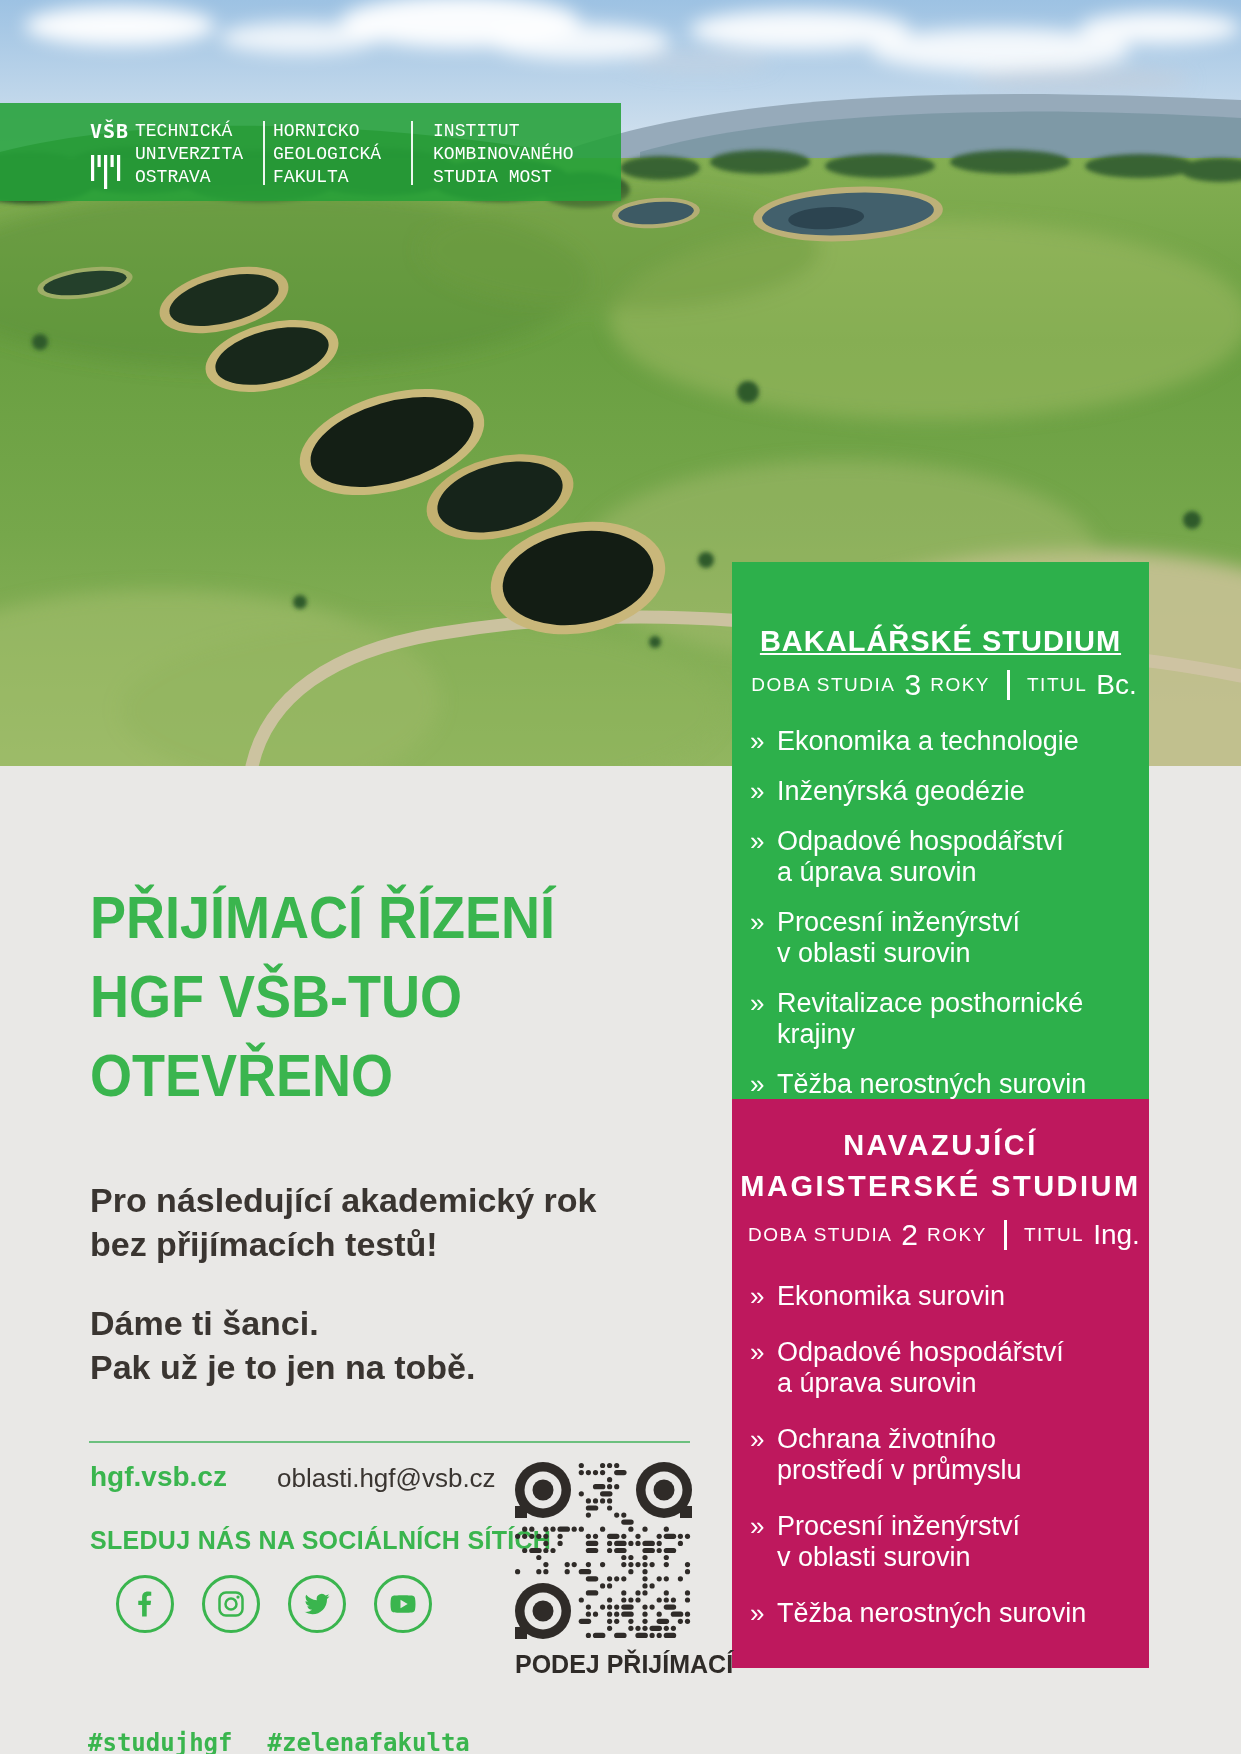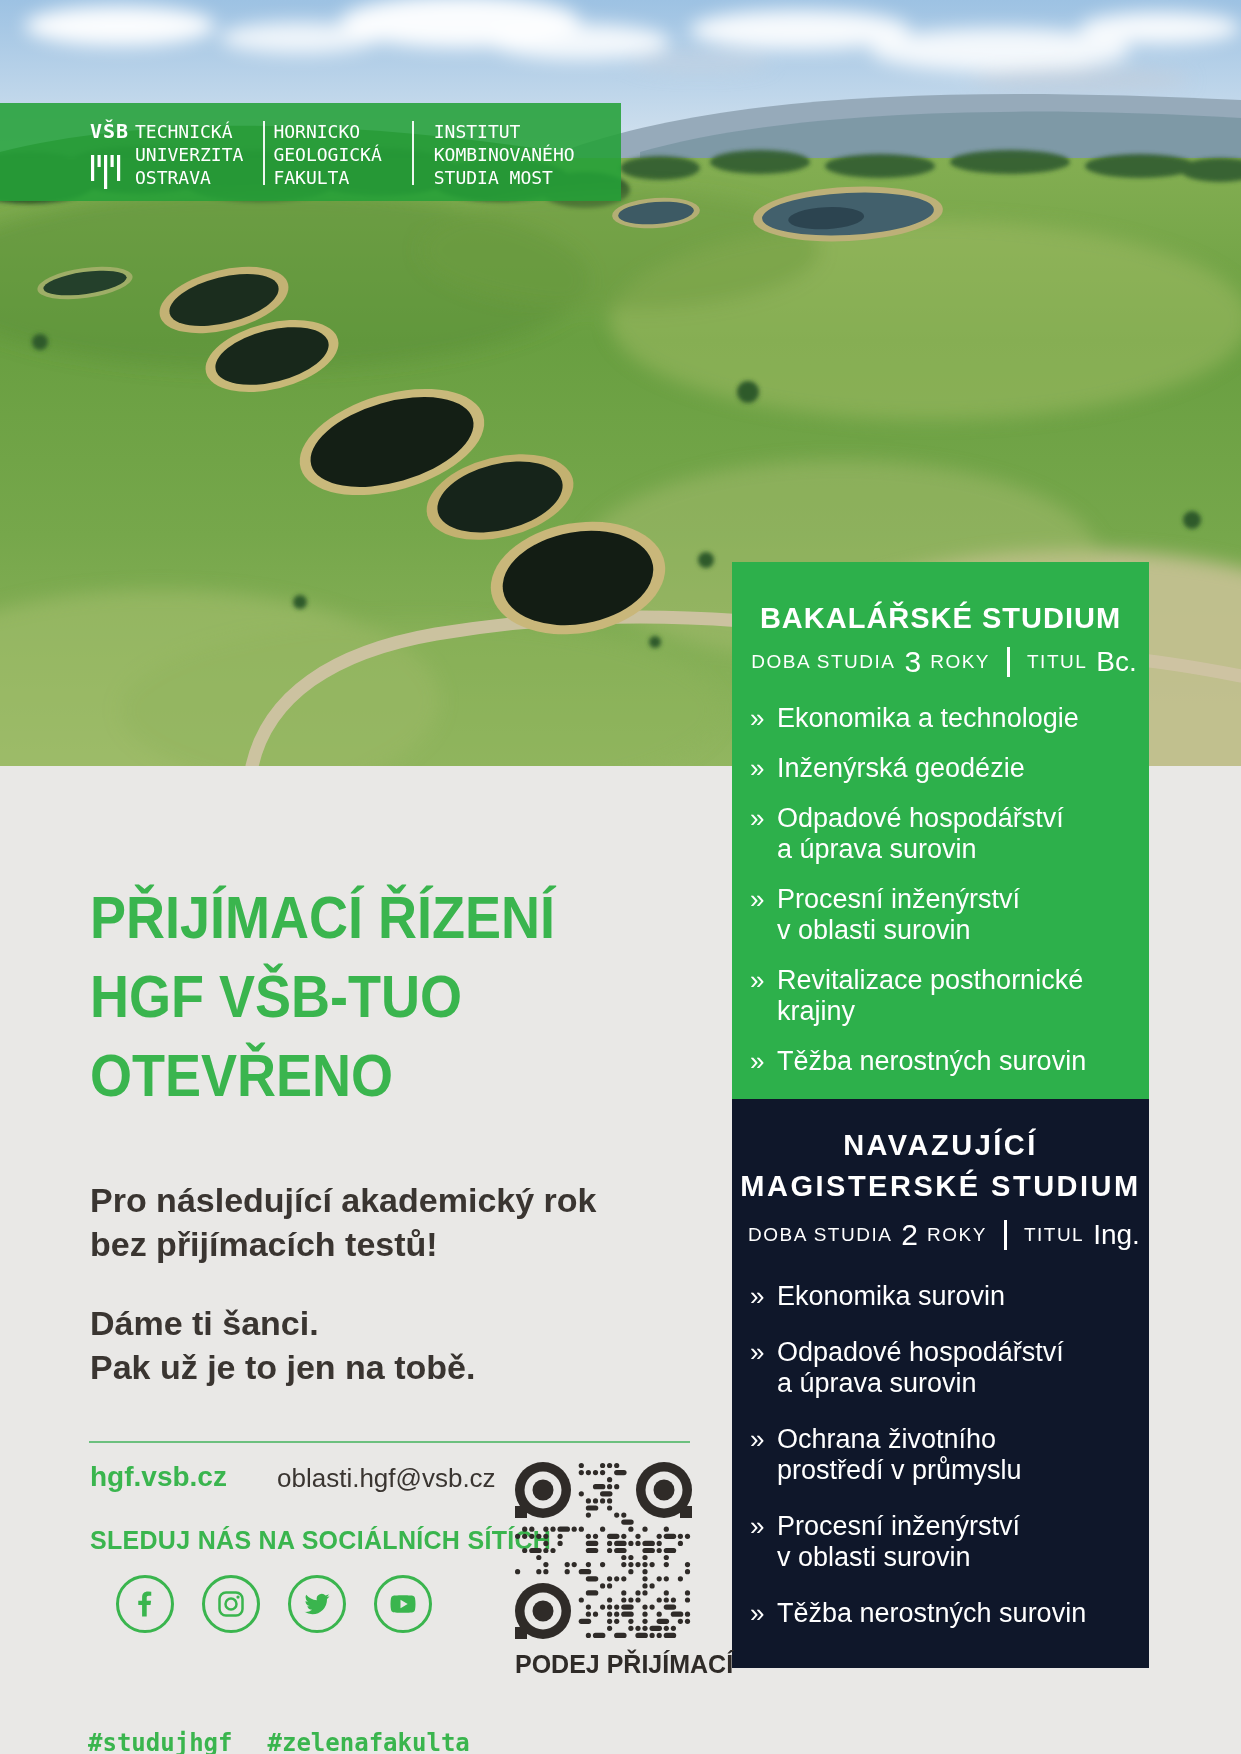--- a/index.html
+++ b/index.html
@@ -14,30 +14,30 @@
   .banner{
     position:absolute;left:0;top:103px;width:621px;height:98px;
     background:rgba(36,160,56,.88);
     display:flex;align-items:flex-start;box-sizing:border-box;
     padding:17px 0 0 90px;color:#fff;
     font-family:"DejaVu Sans Mono",monospace;font-size:18px;line-height:23px;
   }
   .vsb{width:45px;display:flex;flex-direction:column;align-items:flex-start;gap:7px;}
   .vsb-acr{font-weight:bold;font-size:20px;line-height:23px;letter-spacing:1px;}
   .vsb-bars{margin-top:3px;margin-left:1px;}
-  .bcol{white-space:nowrap;}
+  .bcol{white-space:nowrap;font-family:Liberation Mono, monospace;}
   .bdiv{width:2px;height:64px;background:rgba(255,255,255,.92);margin:1px 0 0 20px;}
   .bdiv + .bcol{margin-left:8px;}
   .bdiv.d2{margin-left:30px;}
   .bdiv.d2 + .bcol{margin-left:20px;}
   
   .panel{position:absolute;left:732px;width:417px;color:#fff;box-sizing:border-box;}
   .panel-green{top:562px;height:537px;background:#2db04b;}
-  .panel-gray{top:1099px;height:569px;background:#0f172a;}
-  .panel-title{margin-top:39px;text-align:center;font-weight:bold;font-size:29px;letter-spacing:1px;line-height:34px;}
+  .panel-gray{top:1099px;height:569px;background:#be185d;}
+  .panel-title{margin-top:62px;text-align:center;font-weight:bold;font-size:29px;letter-spacing:1px;line-height:34px;text-decoration:underline;}
   .m-title{margin-top:26px;text-align:center;font-weight:bold;font-size:29px;letter-spacing:2.5px;line-height:41px;}
   .panel-sub{margin-top:10px;display:flex;justify-content:center;align-items:center;}
   .panel-gray .panel-sub{margin-top:11px;}
   .sub-lab{font-size:19px;letter-spacing:1.5px;font-weight:400;margin:0 7px;}
   .sub-num{font-size:30px;font-weight:400;margin:0 2px;}
   .sub-deg{font-size:28px;font-weight:400;margin-left:2px;}
   .vbar{width:3px;height:30px;background:#fff;margin:0 10px;}
   .plist{list-style:none;margin:24px 0 0 0;padding:0 14px 0 18px;}
   .panel-gray .plist{margin-top:29px;}
   .plist li{display:flex;font-size:27px;line-height:31px;margin-bottom:19px;font-weight:400;}

